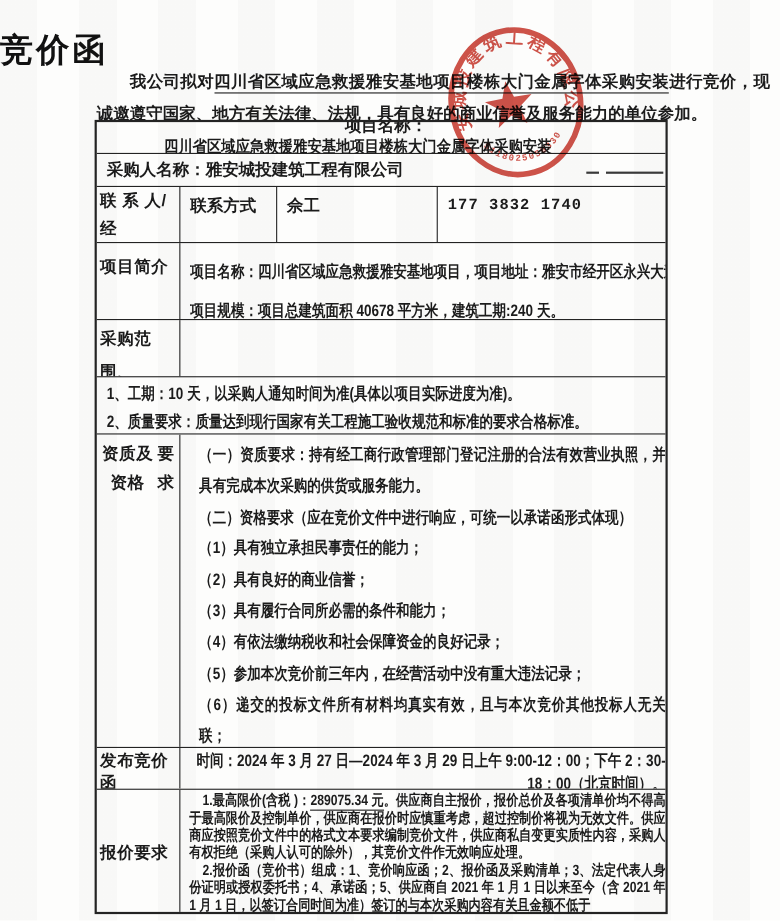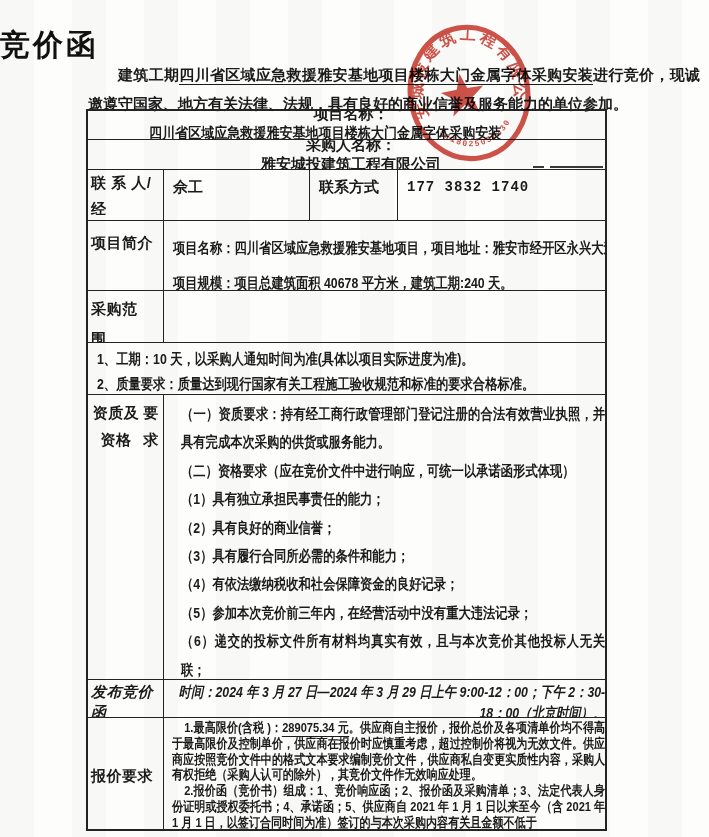--- a/index.html
+++ b/index.html
@@ -27,35 +27,35 @@
   .trow:last-child{border-bottom:none;}
   .lbl{width:76px;flex:0 0 76px;border-right:1.6px solid #232323;box-sizing:border-box;
        font-weight:700;padding:4px 2px 0 3px;letter-spacing:0.5px;line-height:27px;}
   .cell{flex:1;box-sizing:border-box;padding:2px 0 0 9px;position:relative;overflow:hidden;}
   .cx{transform:scaleX(0.82);transform-origin:0 0;width:122%;}
   .nw{white-space:nowrap;}
 
   .r1{height:29px;align-items:center;}
   .r1 .cell{padding-top:0;display:flex;align-items:center;flex-direction:column;}
   .r2{height:30px;align-items:center;}
-  .r2 .cell{padding-top:0;display:flex;align-items:center;flex-direction:column;}
+  .r2 .cell{padding-top:0;display:flex;align-items:center;}
   .r3{height:51px;}
   .r3 .mid1{flex:0 0 146px;border-right:1.6px solid #232323;}
   .r3 .mid2{flex:0 0 88px;border-right:1.6px solid #232323;font-weight:700;}
   .r4{height:70px;}
   .r4 .cell{padding-top:9px;line-height:35px;}
   .r5{height:52px;flex-direction:column;}
   .r5 .cell{padding-top:8px;}
   .r6{height:52px;}
   .r6 .cell{padding-top:3px;line-height:25px;}
   .r7{height:285px;}
   .r7 .lbl{display:flex;justify-content:center;text-align:center;}
   .r7 .cell{padding-top:5px;padding-left:17px;}
   .r7 p{margin:0;line-height:28.4px;}
-  .r8{height:38px;font-style:italic;}
+  .r8{height:38px;}
   .r8 .cell{padding-top:1px;line-height:21px;text-align:right;}
   .r8 .lbl{line-height:20px;padding-top:2px;}
   .r9{height:111px;}
   .r9 .lbl{display:flex;align-items:center;justify-content:flex-start;}
   .r9 .cell{padding-top:2px;padding-left:8px;}
   .r9 p{margin:0;line-height:15.8px;font-size:13.5px;text-indent:1.1em;text-align:justify;}
 
   .lbl-2l{line-height:26px;padding-top:0;}
   .bold{font-weight:700;}
   .phone{letter-spacing:1px;font-family:Liberation Mono, monospace;
@@ -69,21 +69,21 @@
   .seal{position:absolute;left:403px;top:22px;width:132px;height:144px;
         mix-blend-mode:multiply;opacity:0.87;pointer-events:none;}
 </style>
 </head>
 <body>
 
 <div class="page">
 
   <h1 class="doc-title">竞价函</h1>
 
-  <p class="intro"><span>建筑工期</span><span class="u">四川省区域应急救援雅安基地项目楼栋大门金属字体采购安装</span><span>进行竞价，现诚邀遵守国家、地方有关法律、法规，具有良好的商业信誉及服务能力的单位参加。</span></p>
+  <p class="intro"><span>我公司拟对</span><span class="u">四川省区域应急救援雅安基地项目楼栋大门金属字体采购安装</span><span>进行竞价，现诚邀遵守国家、地方有关法律、法规，具有良好的商业信誉及服务能力的单位参加。</span></p>
 
   <div class="bid-table">
 
     <div class="trow r1">
       <div class="cell">
         <span class="bold">项目名称：</span>
           <span class="u nw" style="display:inline-block;transform:scaleX(0.87);transform-origin:0 60%;">四川省区域应急救援雅安基地项目楼栋大门金属字体采购安装</span>
       </div>
     </div>
 
@@ -93,25 +93,25 @@
           <span>雅安城投建筑工程有限公司</span>
         <span class="blank-line"></span>
       </div>
     </div>
 
     <div class="trow r3">
       <div class="lbl lbl-2l">
         <div>联 系 人/经</div>
 
       </div>
+      <div class="cell mid2">
+        <div style="padding-top:6px;">联系方式</div>
+      </div>
       <div class="cell mid1">
         <div class="bold" style="padding-top:6px;">佘工</div>
-      </div>
-      <div class="cell mid2">
-        <div style="padding-top:6px;">联系方式</div>
       </div>
       <div class="cell">
         <div class="phone" style="padding-top:7px;">177 3832 1740</div>
       </div>
     </div>
 
     <div class="trow r4">
       <div class="lbl" style="padding-top:8px;">项目简介</div>
       <div class="cell">
         <div class="cx">

